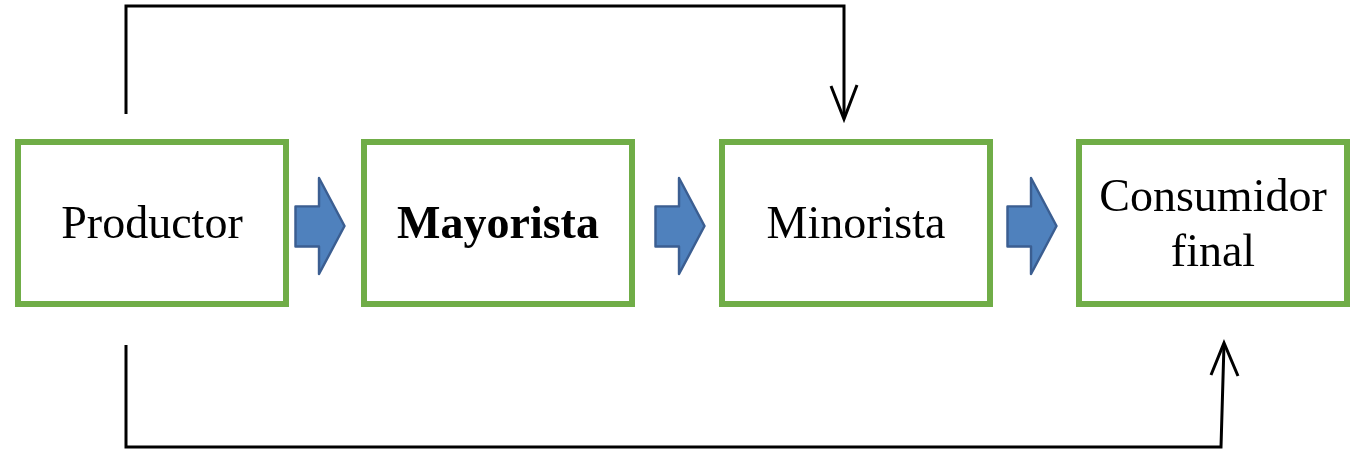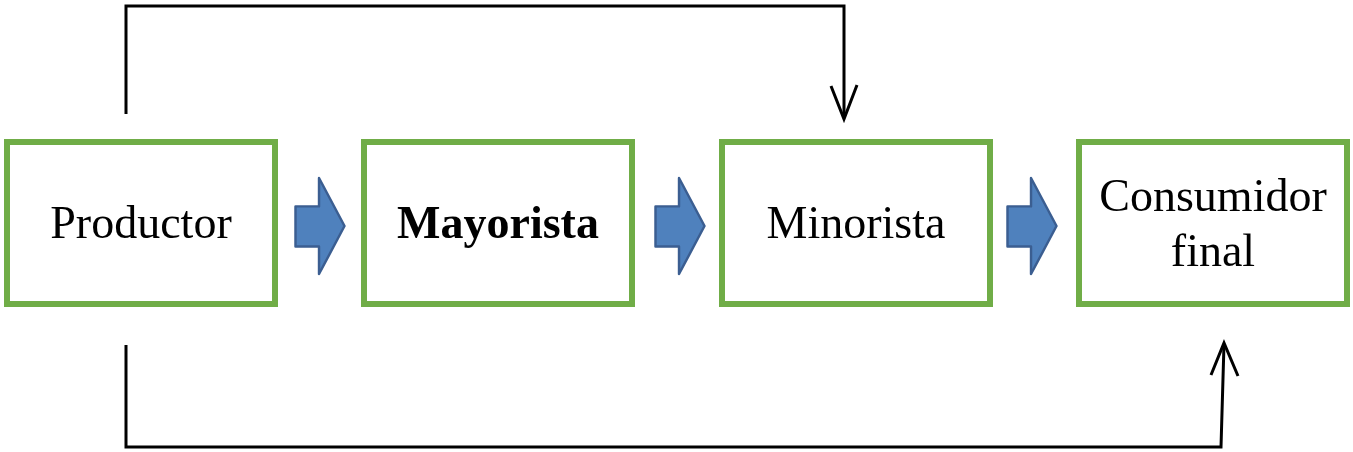--- a/index.html
+++ b/index.html
@@ -32,21 +32,21 @@
     align-items:center;
     justify-content:center;
     text-align:center;
   }
   .node .label{
     color:var(--text);
     font-size:46px;
     line-height:1.2;
     padding:0 8px;
   }
-  .node-1{left:4px;}
+  .node-1{left:15px;}
   .node-2{left:361px;font-weight:bold;}
   .node-3{left:719px;}
   .node-4{left:1076px;}
   .flow-arrow{
     position:absolute;
     top:176px;
     width:54px;
     height:100px;
   }
   .flow-arrow-1{left:293px;}

